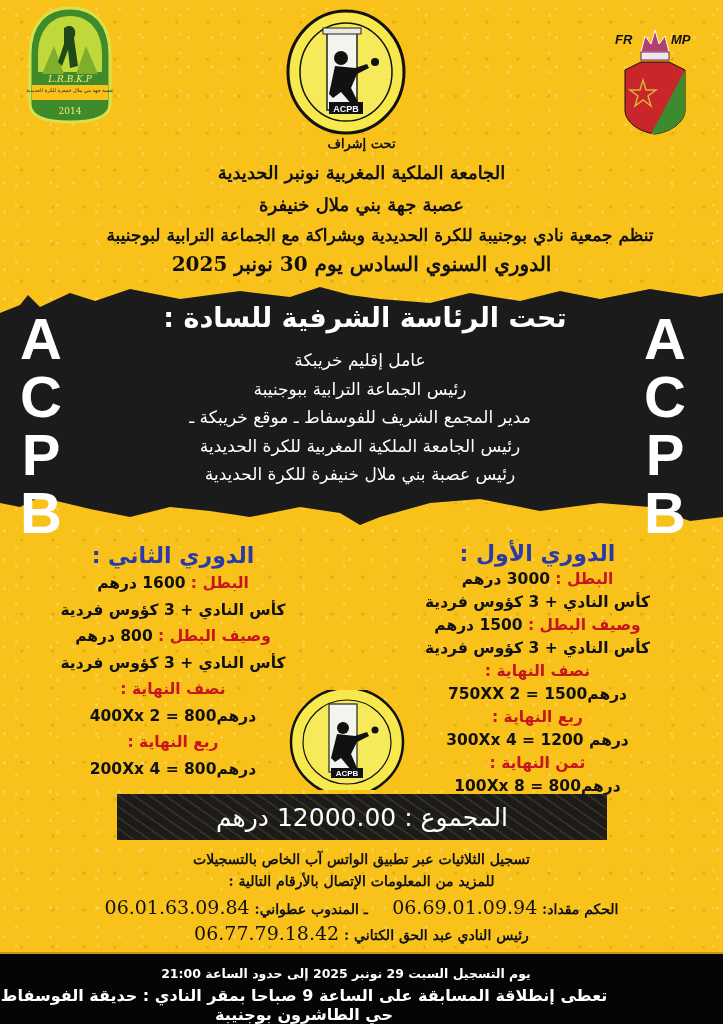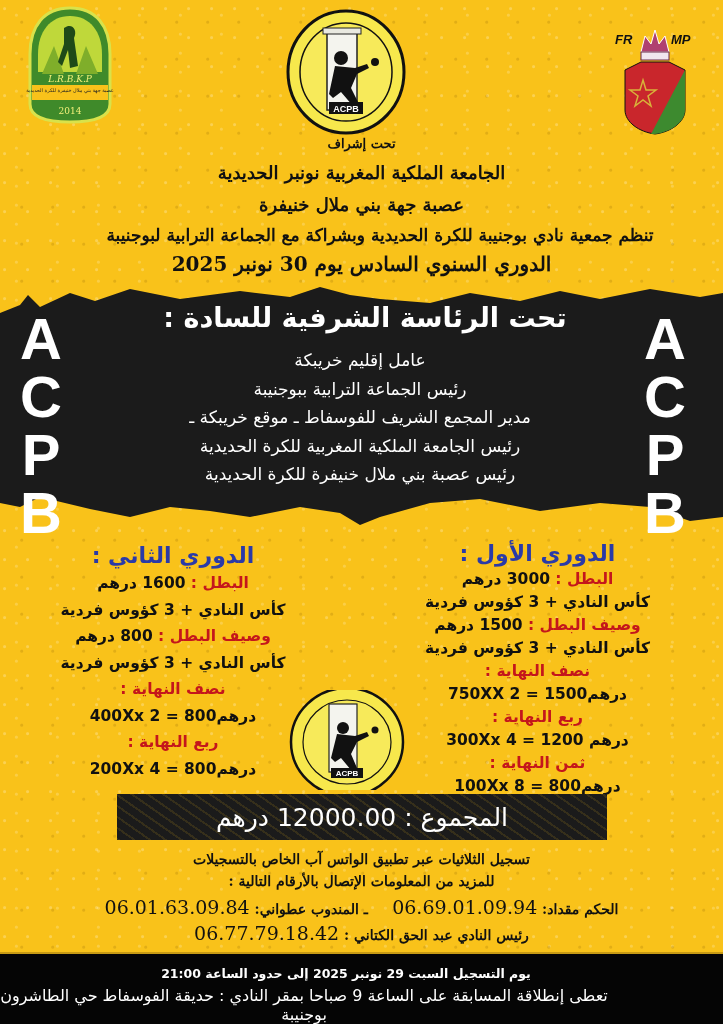--- a/index.html
+++ b/index.html
@@ -65,21 +65,21 @@
   .info { left: 20px; width: 683px; font-family: "DejaVu Serif", serif; font-weight: bold; color: #111; }
   .info-1 { top: 851px; font-size: 14px; }
   .info-2 { top: 873px; font-size: 14px; }
   .contacts { top: 895px; font-size: 14px; }
   .phone { font-family: "DejaVu Serif", serif; font-weight: normal; font-size: 19px; }
   .contact-row { line-height: 24px; }
 
   
   .footer { left: 0; top: 952px; width: 723px; height: 72px; background: #050505; border-top: 2px solid #c89a14; }
   .footer-1 { left: 0; top: 966px; width: 652px; color: #fff; font-size: 12.5px; font-weight: bold; margin-left: 20px; }
-  .footer-2 { left: 0; top: 986px; width: 608px; color: #fff; font-size: 16px; font-weight: normal; }
+  .footer-2 { left: 0; top: 986px; width: 608px; color: #fff; font-size: 16px; font-weight: bold; }
 </style>
 </head>
 <body>
 
 <div class="speckle"></div>
 
 <div class="abs logo-left">
   <svg viewBox="0 0 104 118" width="104" height="118">
     <path d="M52 2 C78 2 92 20 92 48 L92 98 C92 110 80 116 52 116 C24 116 12 110 12 98 L12 48 C12 20 26 2 52 2 Z" fill="#3f8a2a" stroke="#d9e24a" stroke-width="3"></path>
     <path d="M52 10 C72 10 84 26 84 48 L84 66 L20 66 L20 48 C20 26 32 10 52 10 Z" fill="#bfd83a"></path>

